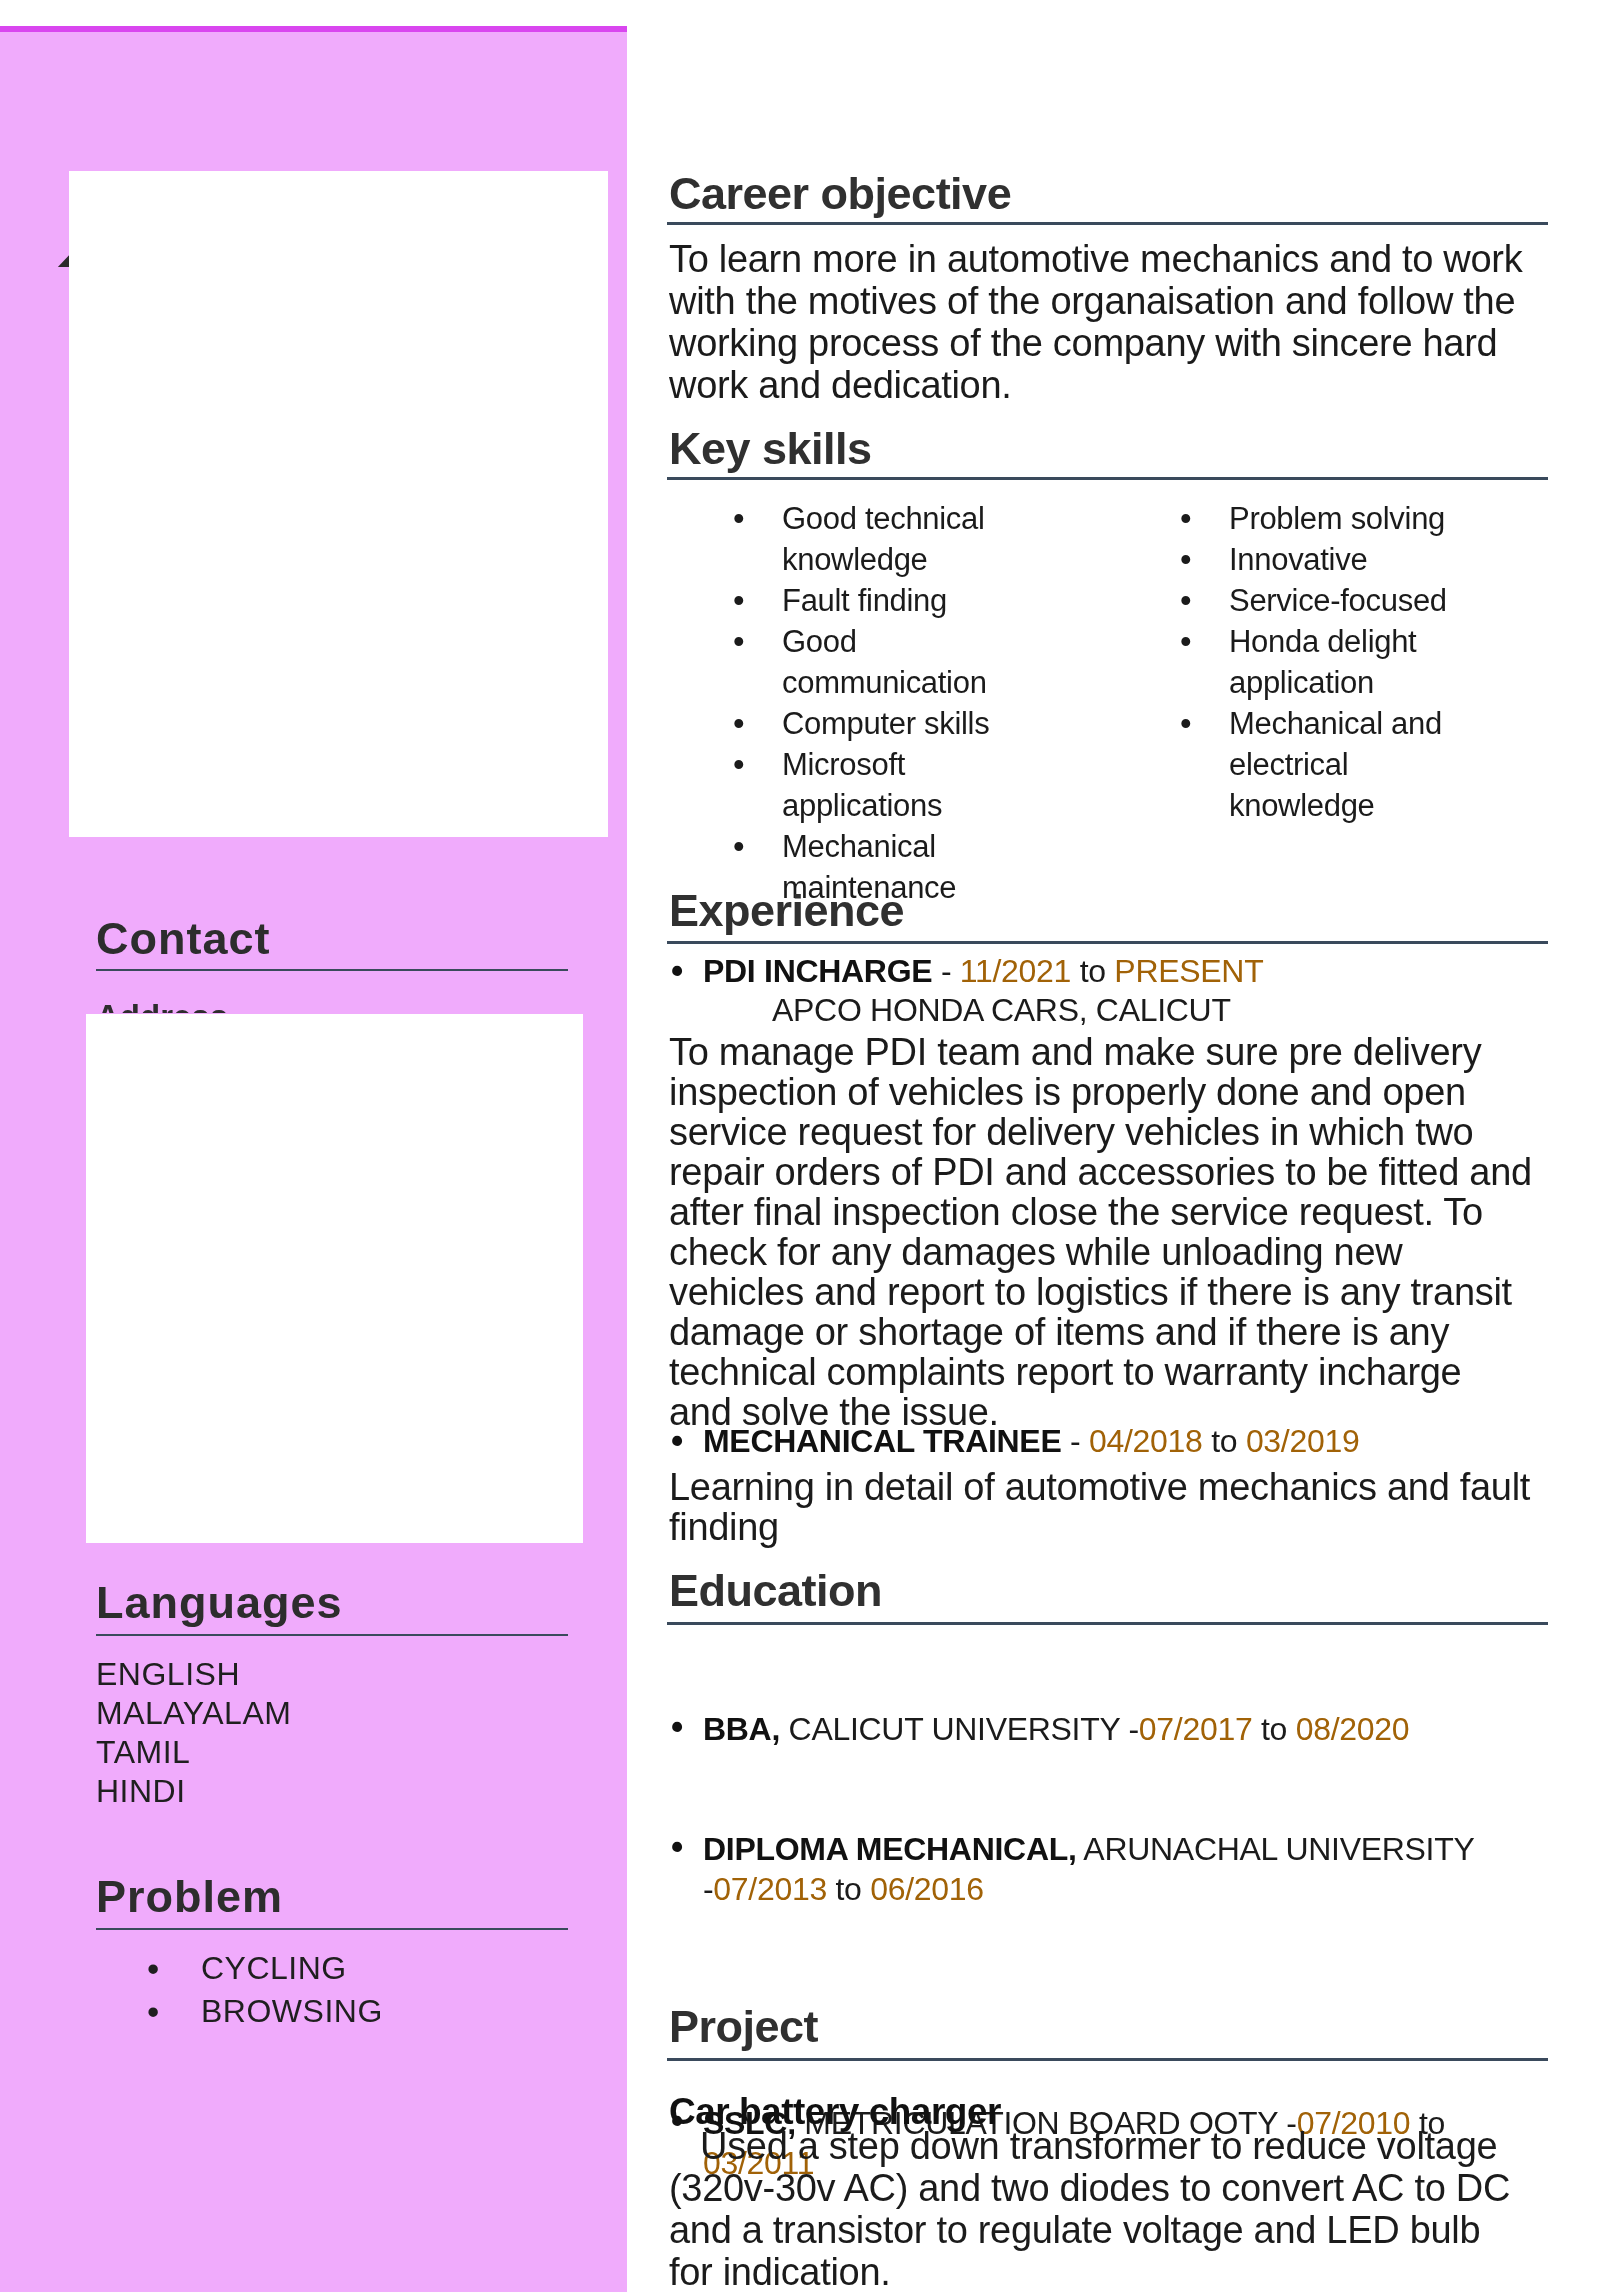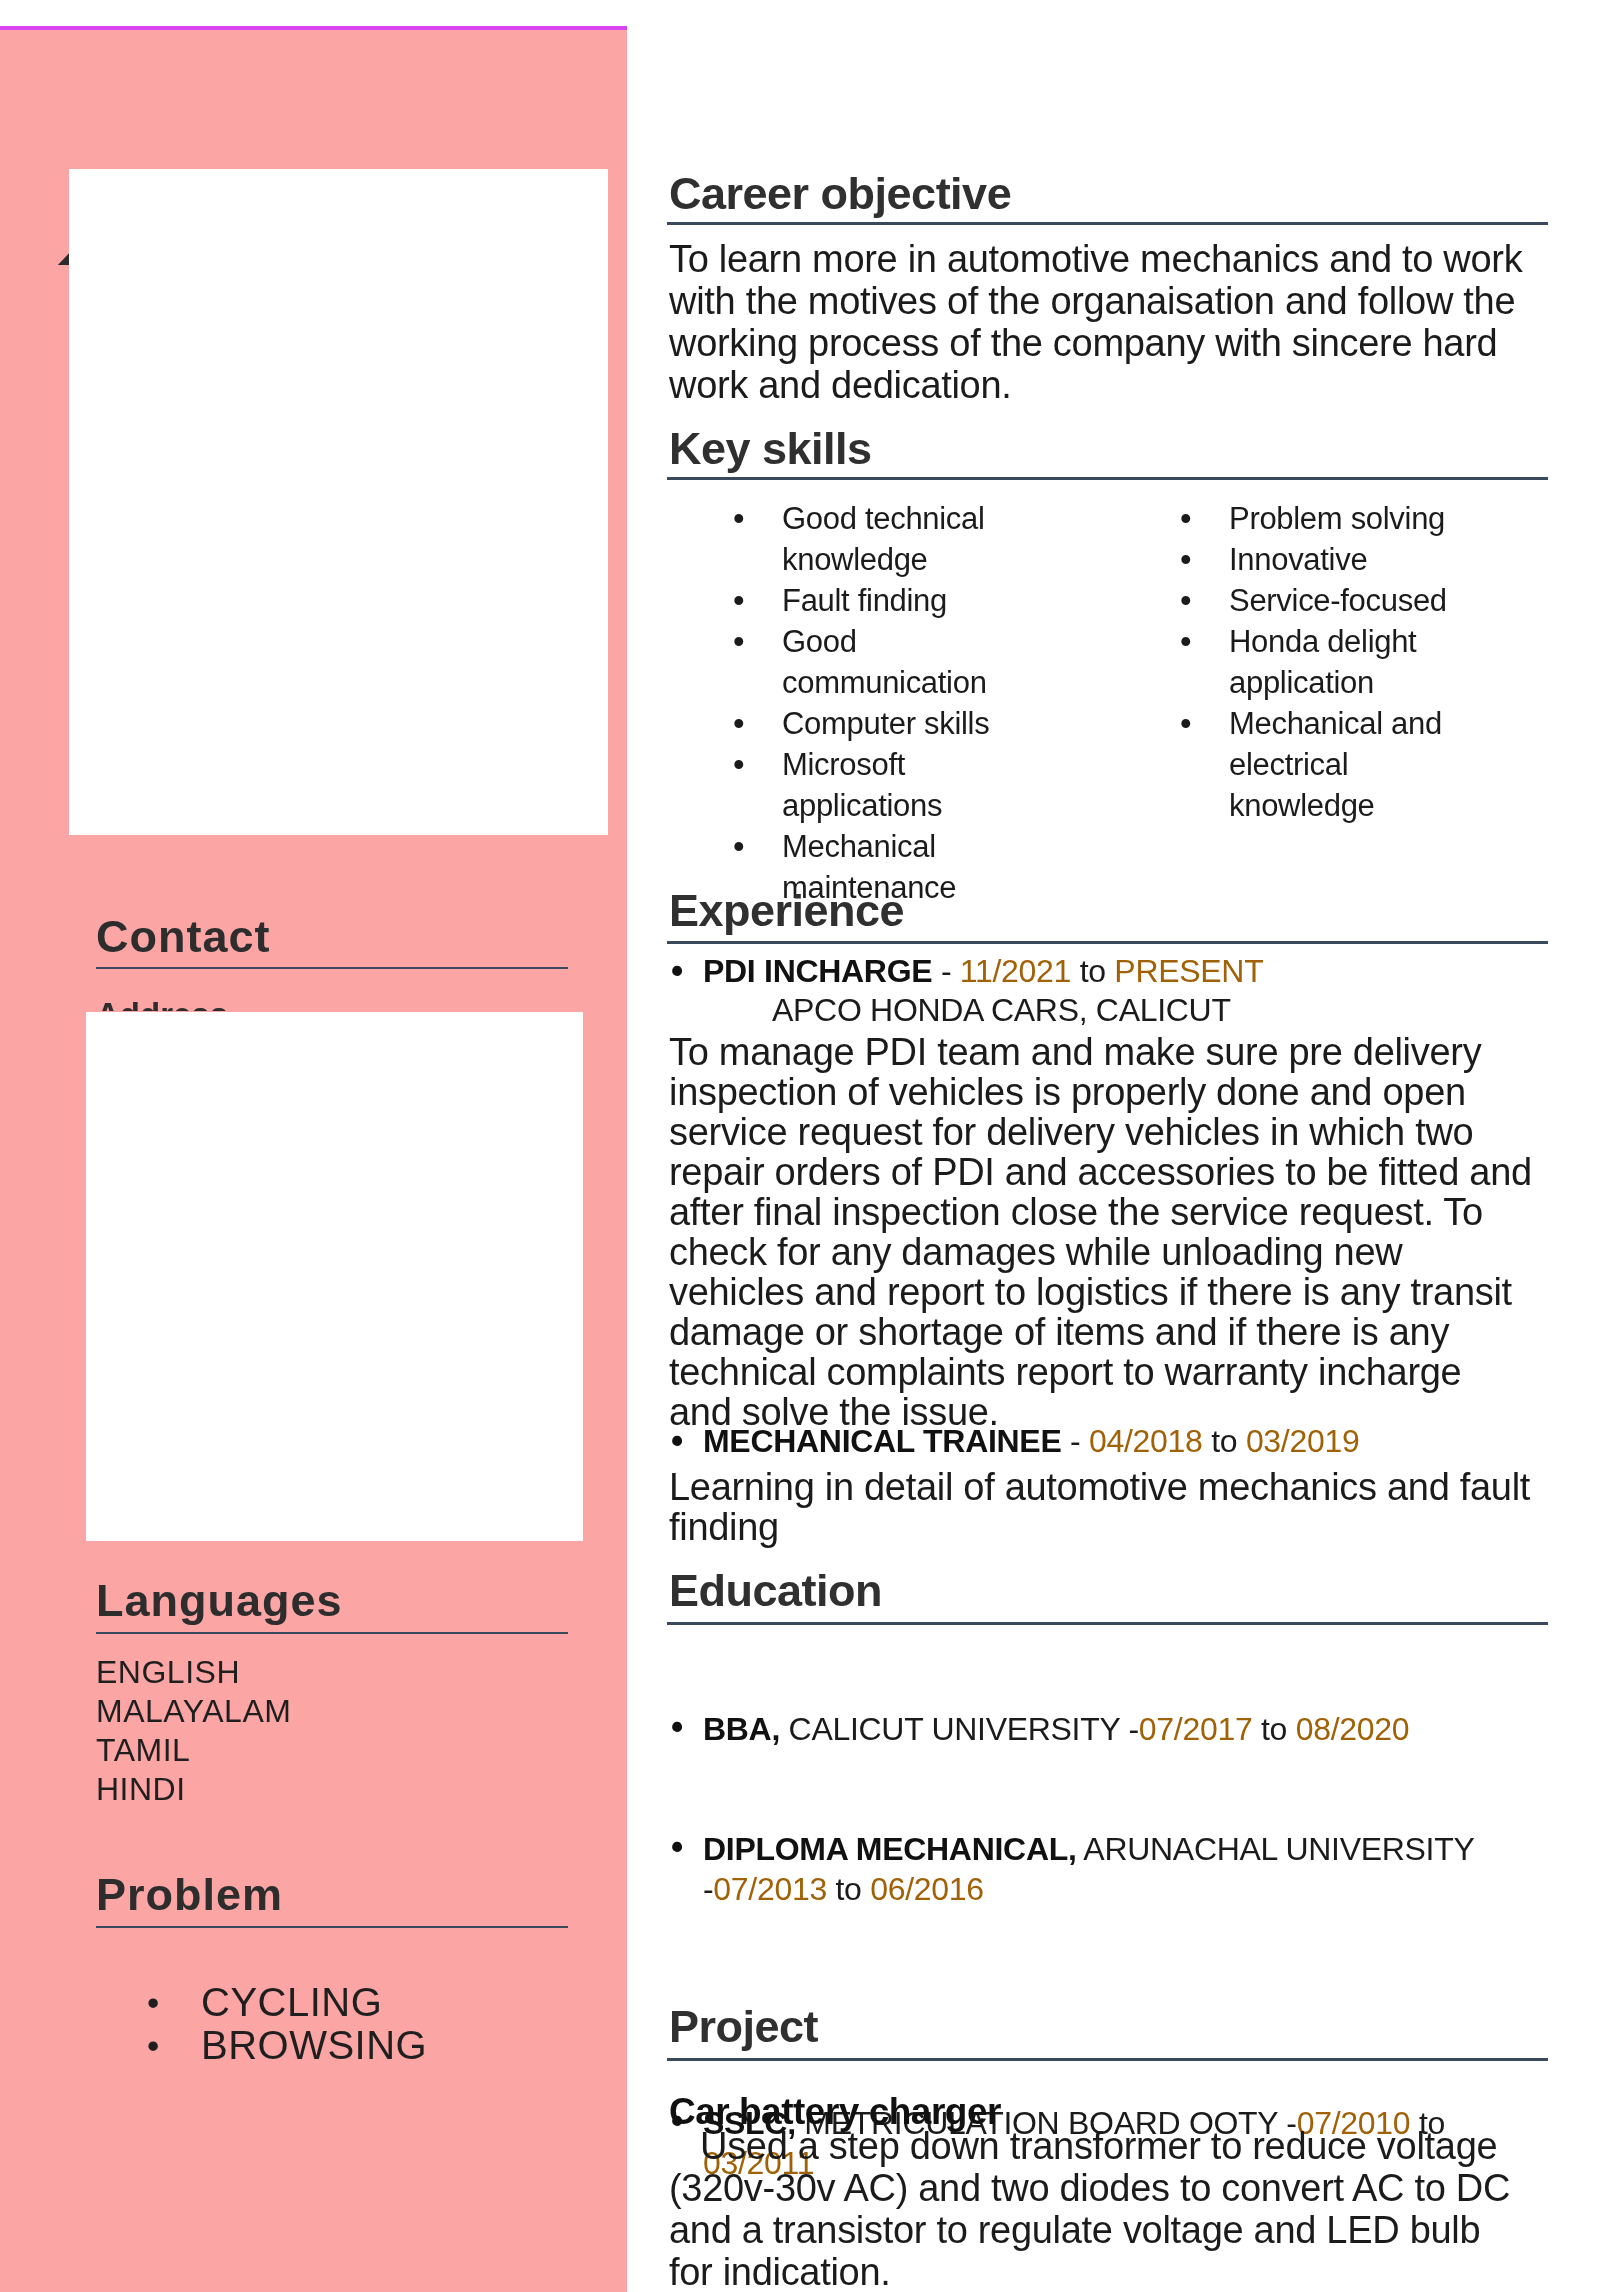--- a/index.html
+++ b/index.html
@@ -2,36 +2,36 @@
 <html><head>
 <meta charset="utf-8">
 <style>
   * { margin:0; padding:0; box-sizing:border-box; }
   html,body { background:#ffffff; }
   body { font-family:"Liberation Sans", sans-serif; color:#1b1b1b; }
   .page { position:relative; width:1622px; height:2293px; background:#ffffff; overflow:hidden; }
 
   
   .sidebar { position:absolute; left:0; top:25.5px; width:627px; height:2267px;
-             background:#fca5a5; border-top:4px solid #d946ef; }
+             background:#f0abfc; border-top:6px solid #d946ef; }
   .photo-box { position:absolute; left:69px; top:139px; width:539px; height:666px;
                background:#ffffff; z-index:2; }
   .artifact-mark { position:absolute; left:55px; top:220px; width:17.6px; height:15.7px;
                    background:#2b2b2b; clip-path:polygon(100% 0, 15% 100%, 100% 100%); z-index:1; }
   .side-h { position:absolute; left:96px; font-size:45px; font-weight:900;
             letter-spacing:1px; color:#2d2d2d; }
   .side-rule { position:absolute; left:96px; width:472px; height:2.9px; background:#3a4a5c; }
   .address-clip { position:absolute; left:96px; top:966px; width:314px; height:15.7px;
                   overflow:hidden; font-size:33px; font-weight:bold; color:#2d2d2d; z-index:1; }
   .redact-box { position:absolute; left:86px; top:982px; width:497px; height:529px;
                 background:#ffffff; z-index:2; }
   .lang-list { position:absolute; left:96px; top:1623px; list-style:none;
                font-size:32px; line-height:39px; letter-spacing:0.5px; color:#1f1f1f; }
   .hobby-list { position:absolute; left:147px; top:1915px; list-style:none;
-                font-size:40px; line-height:43px; letter-spacing:0.5px; color:#1f1f1f;margin-top:36px; }
+                font-size:32px; line-height:43px; letter-spacing:0.5px; color:#1f1f1f; }
   .hobby-list li { position:relative; padding-left:54px; }
   .hobby-list li::before { content:"\2022"; position:absolute; left:0; top:0; font-size:35px; }
 
   
   .main { position:absolute; left:669px; top:0; width:881px; height:2293px; }
   .main-h { position:absolute; left:0; font-size:45px; font-weight:800;
             letter-spacing:-0.5px; color:#303030; }
   .main-rule { position:absolute; left:-2px; width:881px; height:2.9px; background:#3a4a5c; }
   .body-text { font-size:38px; line-height:42px; letter-spacing:-0.3px; color:#1b1b1b; }
   .para { position:absolute; left:0; width:863px; }

